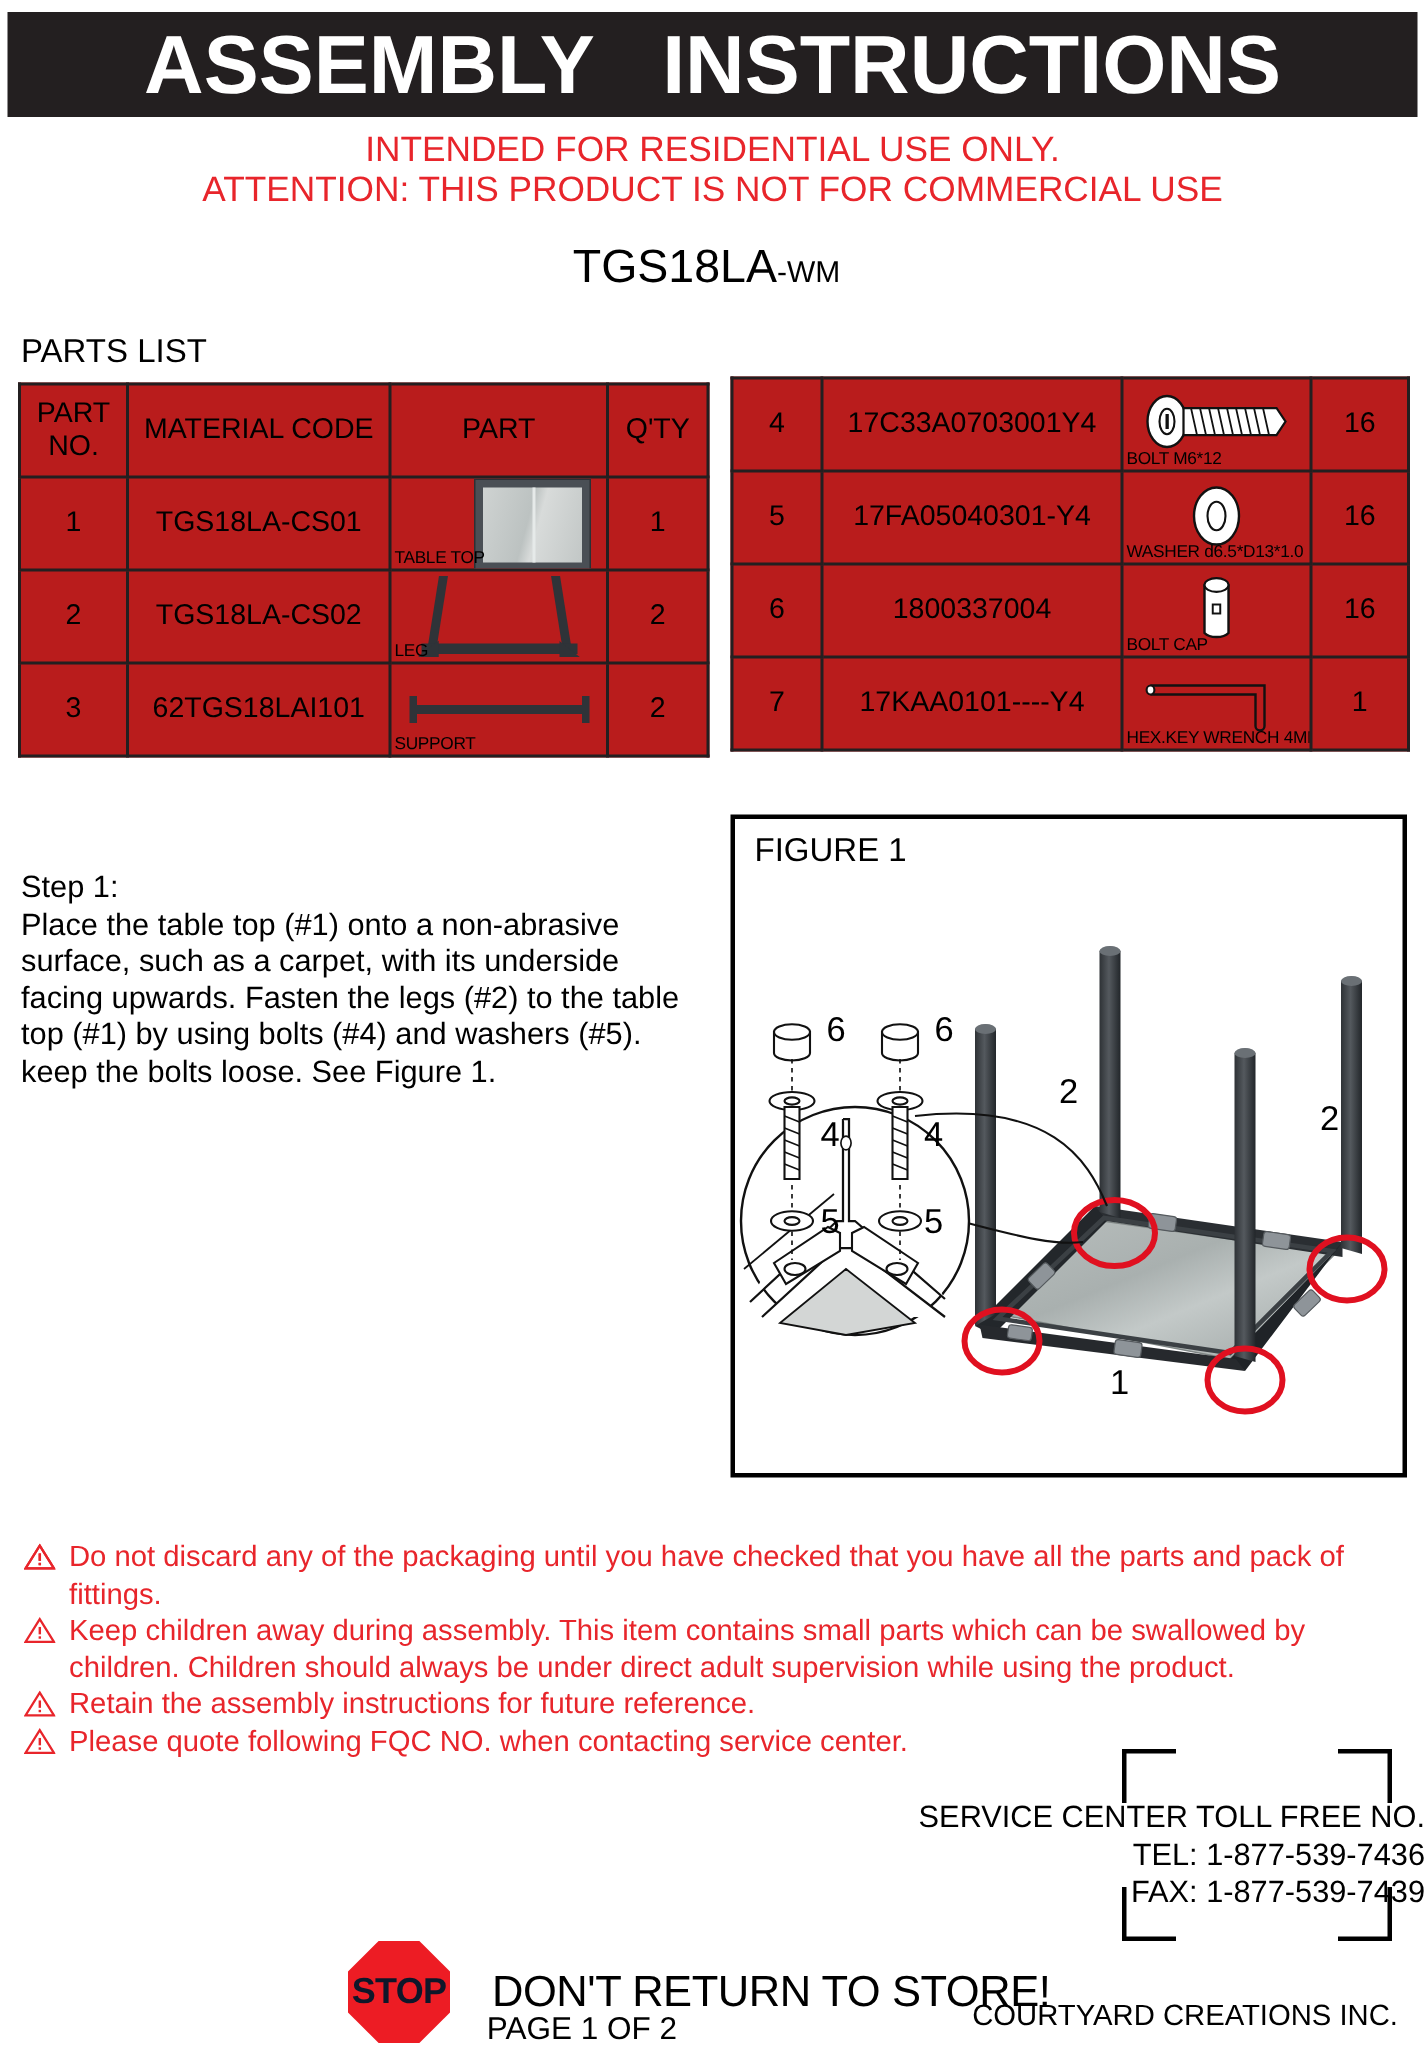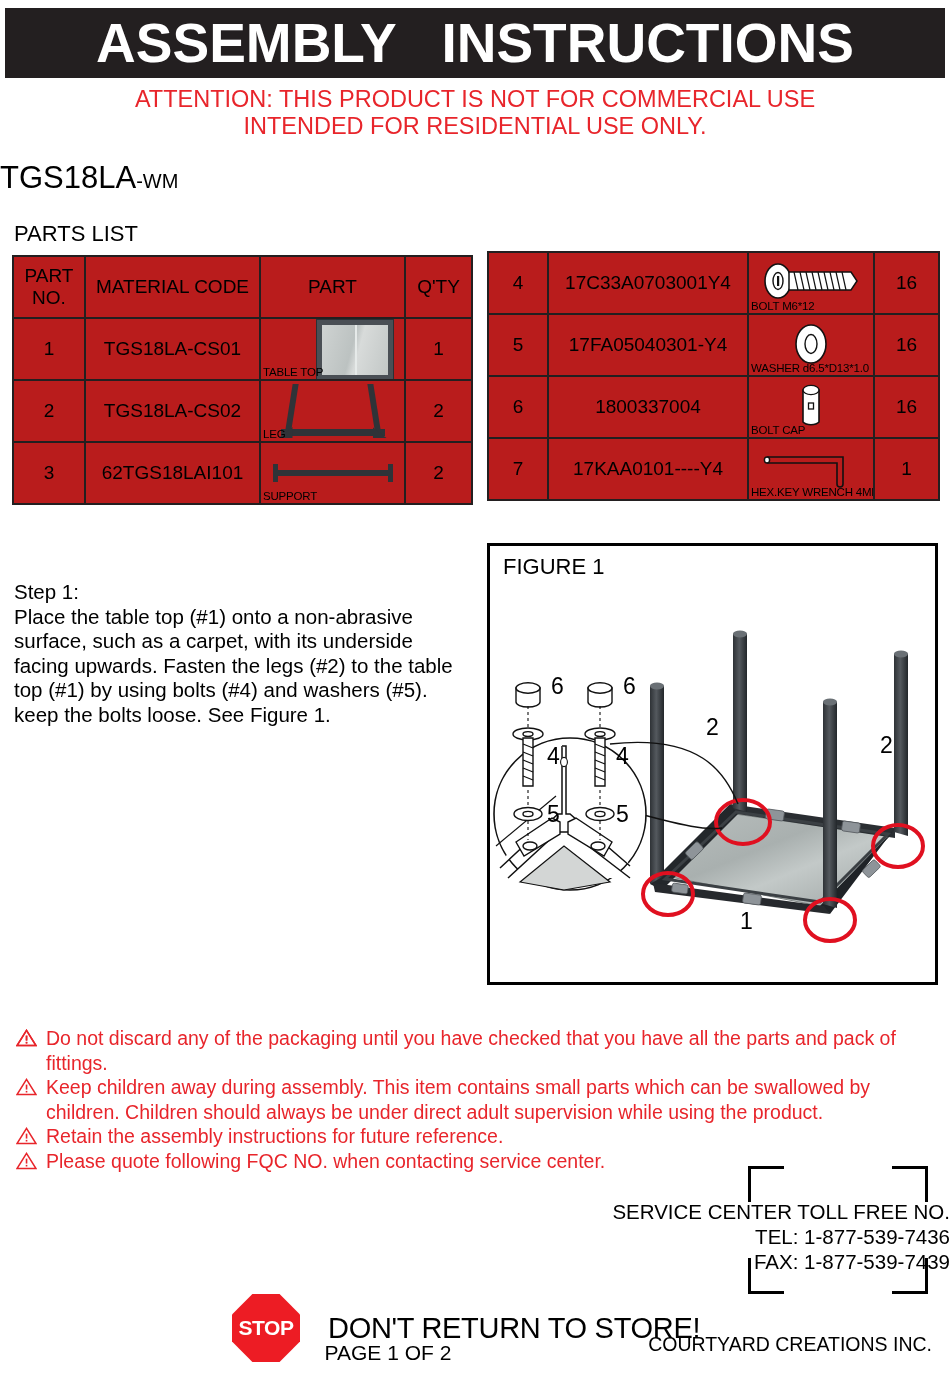--- a/index.html
+++ b/index.html
@@ -32,21 +32,21 @@
   }
   .attention {
     position: absolute; left: 0; top: 86px; width: 950px;
     text-align: center;
     color: #e8252b;
     font-size: 23.5px;
     line-height: 27px;
   }
   .model {
     position: absolute; left: 0; top: 160px; width: 942px;
-    text-align: left;
+    text-align: center;
     font-size: 31px;
     line-height: 36px;
   }
   .model .suffix { font-size: 20px; }
 
   
   .parts-list-label {
     position: absolute; left: 14px; top: 221px;
     font-size: 22px;
   }
@@ -194,21 +194,21 @@
     position: absolute; left: 232px; top: 1294px;
     display: flex; align-items: center;
   }
   .stop-sign {
     width: 68px; height: 68px;
     background: #ed1c24;
     clip-path: polygon(30% 0,70% 0,100% 30%,100% 70%,70% 100%,30% 100%,0 70%,0 30%);
     display: flex; align-items: center; justify-content: center;
   }
   .stop-sign span {
-    color: #ffffff; font-size: 21px; font-weight: bold; letter-spacing: -0.5px;
+    color: #0f172a; font-size: 24px; font-weight: bold; letter-spacing: -0.5px;
   }
   .dont-return {
     margin-left: 28px;
     font-size: 29px; font-weight: normal; letter-spacing: -0.3px;
     white-space: nowrap;
   }
   .page-no {
     position: absolute; left: 0; top: 1341px; width: 776px;
     text-align: center;
     font-size: 21px;
@@ -219,22 +219,22 @@
   }
 </style>
 </head>
 <body>
 
 <div class="title-bar">
   <div class="title-bar-text">ASSEMBLY   INSTRUCTIONS</div>
 </div>
 
 <div class="attention">
+  <div>INTENDED FOR RESIDENTIAL USE ONLY.</div>
   <div>ATTENTION: THIS PRODUCT IS NOT FOR COMMERCIAL USE</div>
-  <div>INTENDED FOR RESIDENTIAL USE ONLY.</div>
 </div>
 
 <div class="model">
   <span>TGS18LA</span><span class="suffix">-WM</span>
 </div>
 
 <div class="parts-list-label">PARTS LIST</div>
 
 <table class="parts left">
   <colgroup>

